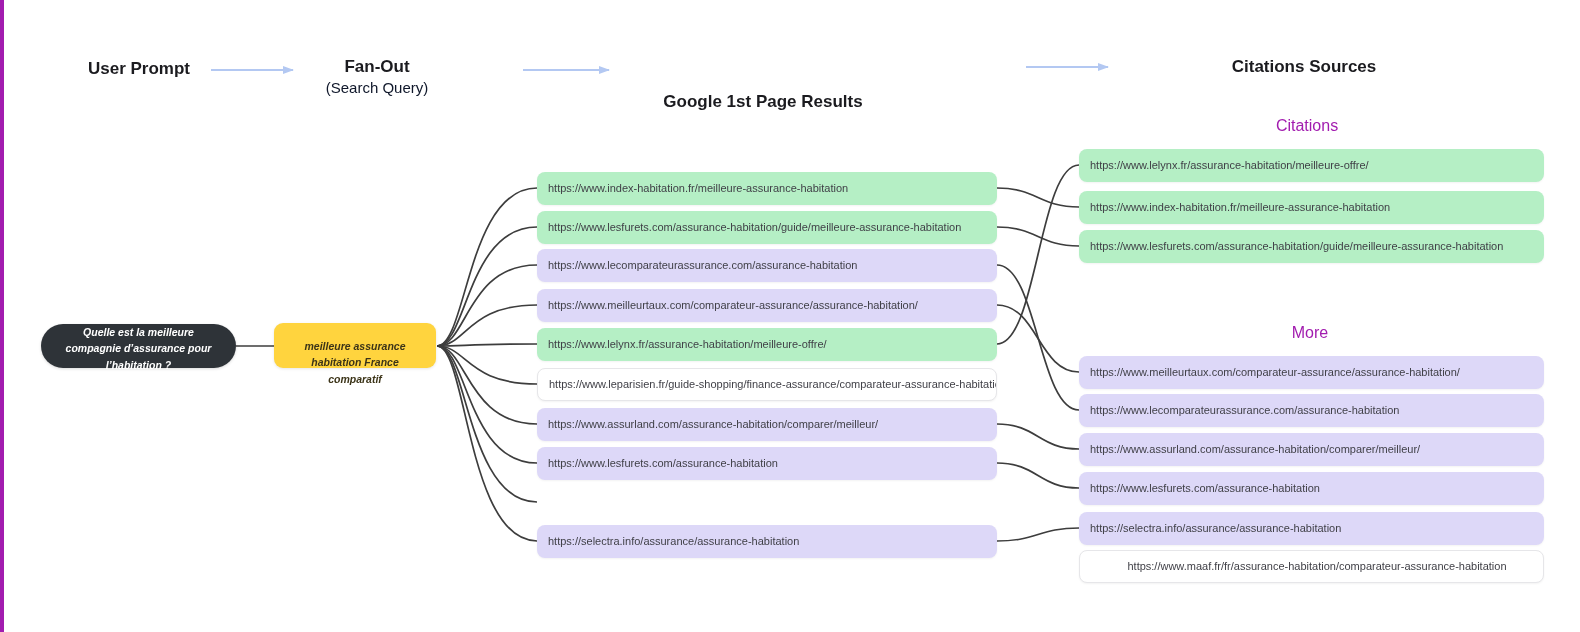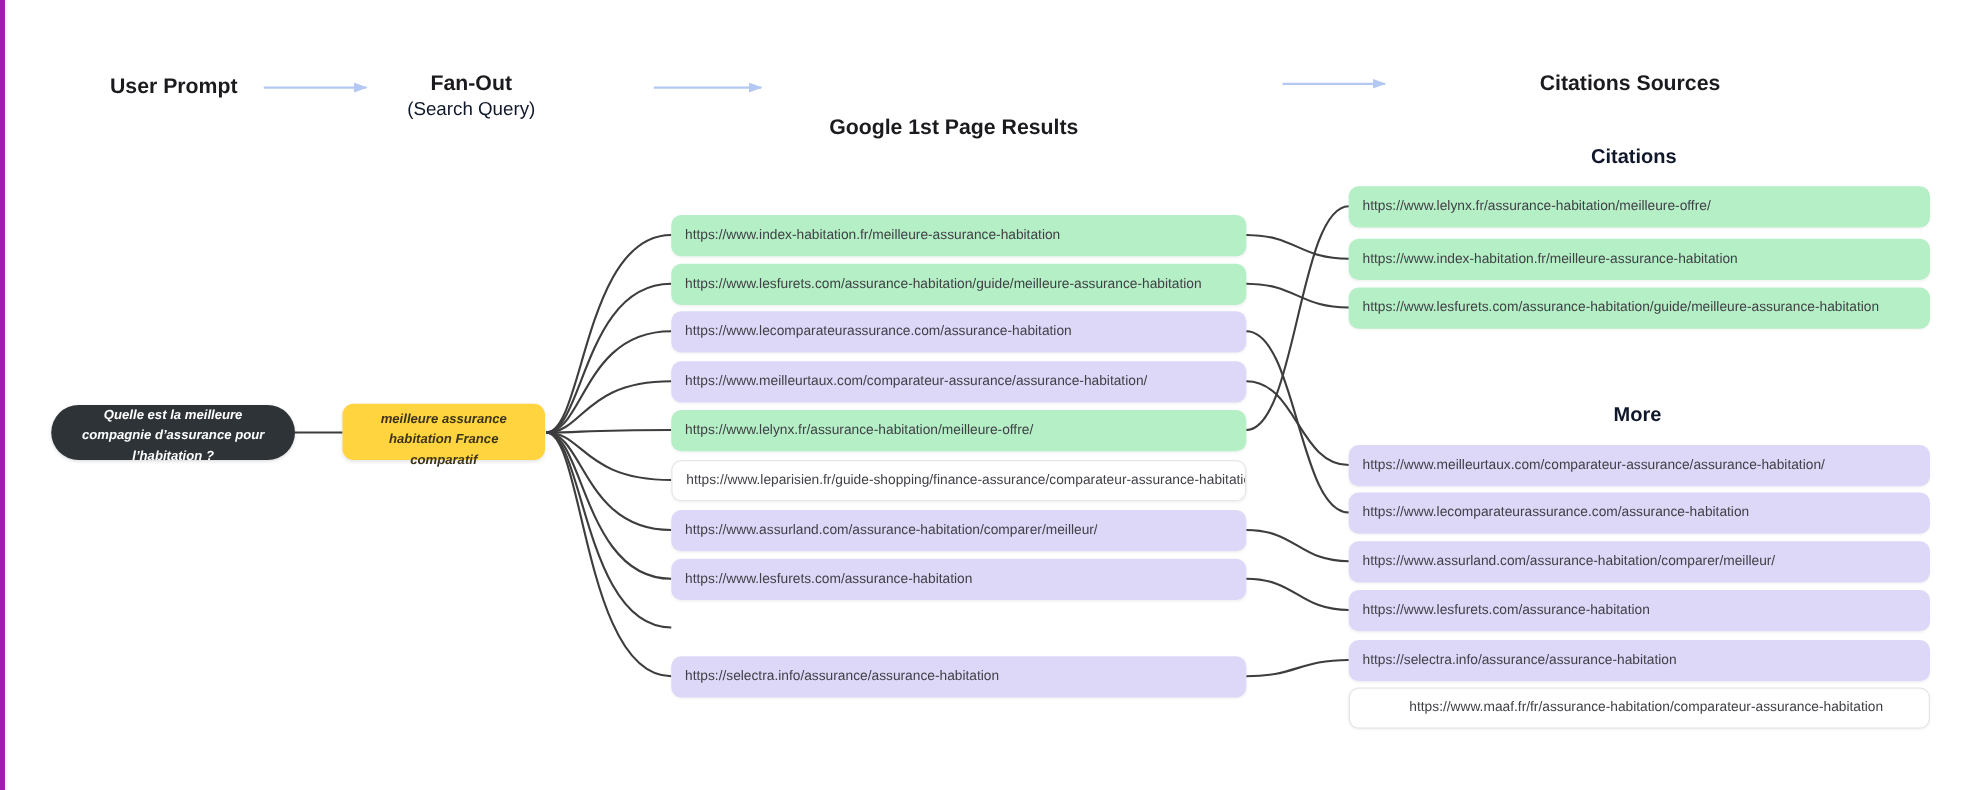--- a/index.html
+++ b/index.html
@@ -8,36 +8,36 @@
     font-family:"Liberation Sans", sans-serif;overflow:hidden;
     border-left:4px solid #a21caf;
   }
   #edges{position:absolute;left:0;top:0;width:1580px;height:632px;}
   .edge{stroke:var(--edge);stroke-width:1.7;fill:none;}
   .arrow{stroke:var(--arrow);stroke-width:1.8;fill:none;}
   .stage{position:absolute;transform:translateX(-50%);text-align:center;white-space:nowrap;}
   .stage-title{font-size:17px;font-weight:700;color:#1b1b1f;line-height:21px;}
   .stage-sub{font-size:15px;font-weight:400;color:#0f172a;line-height:22px;}
   .section-title{
-    position:absolute;transform:translateX(-50%);font-size:16px;font-weight:700;
-    color:#0f172a;white-space:nowrap;
+    position:absolute;transform:translateX(-50%);font-size:16px;font-weight:400;
+    color:#a21caf;white-space:nowrap;
   }
   .pill{
     position:absolute;display:flex;justify-content:center;
     text-align:center;font-style:italic;font-weight:600;font-size:10.5px;line-height:1.55;
     box-sizing:border-box;
   }
   #prompt-node{
     left:37px;top:324px;width:195px;height:44px;border-radius:22px;
     background:var(--dark);color:#ffffff;padding:0 16px;
     box-shadow:0 1px 3px rgba(0,0,0,0.15);
   }
   #query-node{
     left:270px;top:323px;width:162px;height:45px;border-radius:9px;
-    background:var(--yellow);color:#3c3418;padding:4px 10px;
+    background:var(--yellow);color:#3c3418;padding:15px 10px;
     box-shadow:0 1px 3px rgba(0,0,0,0.10);
   }
   .url-node{
     position:absolute;display:flex;align-items:center;border-radius:8px;
     box-sizing:border-box;box-shadow:0 1px 2px rgba(0,0,0,0.05);
   }
   .url-node.green{background:var(--green);}
   .url-node.purple{background:var(--purple);}
   .url-node.white{background:#ffffff;border:1px solid var(--white_node_border);}
   .url-text{

